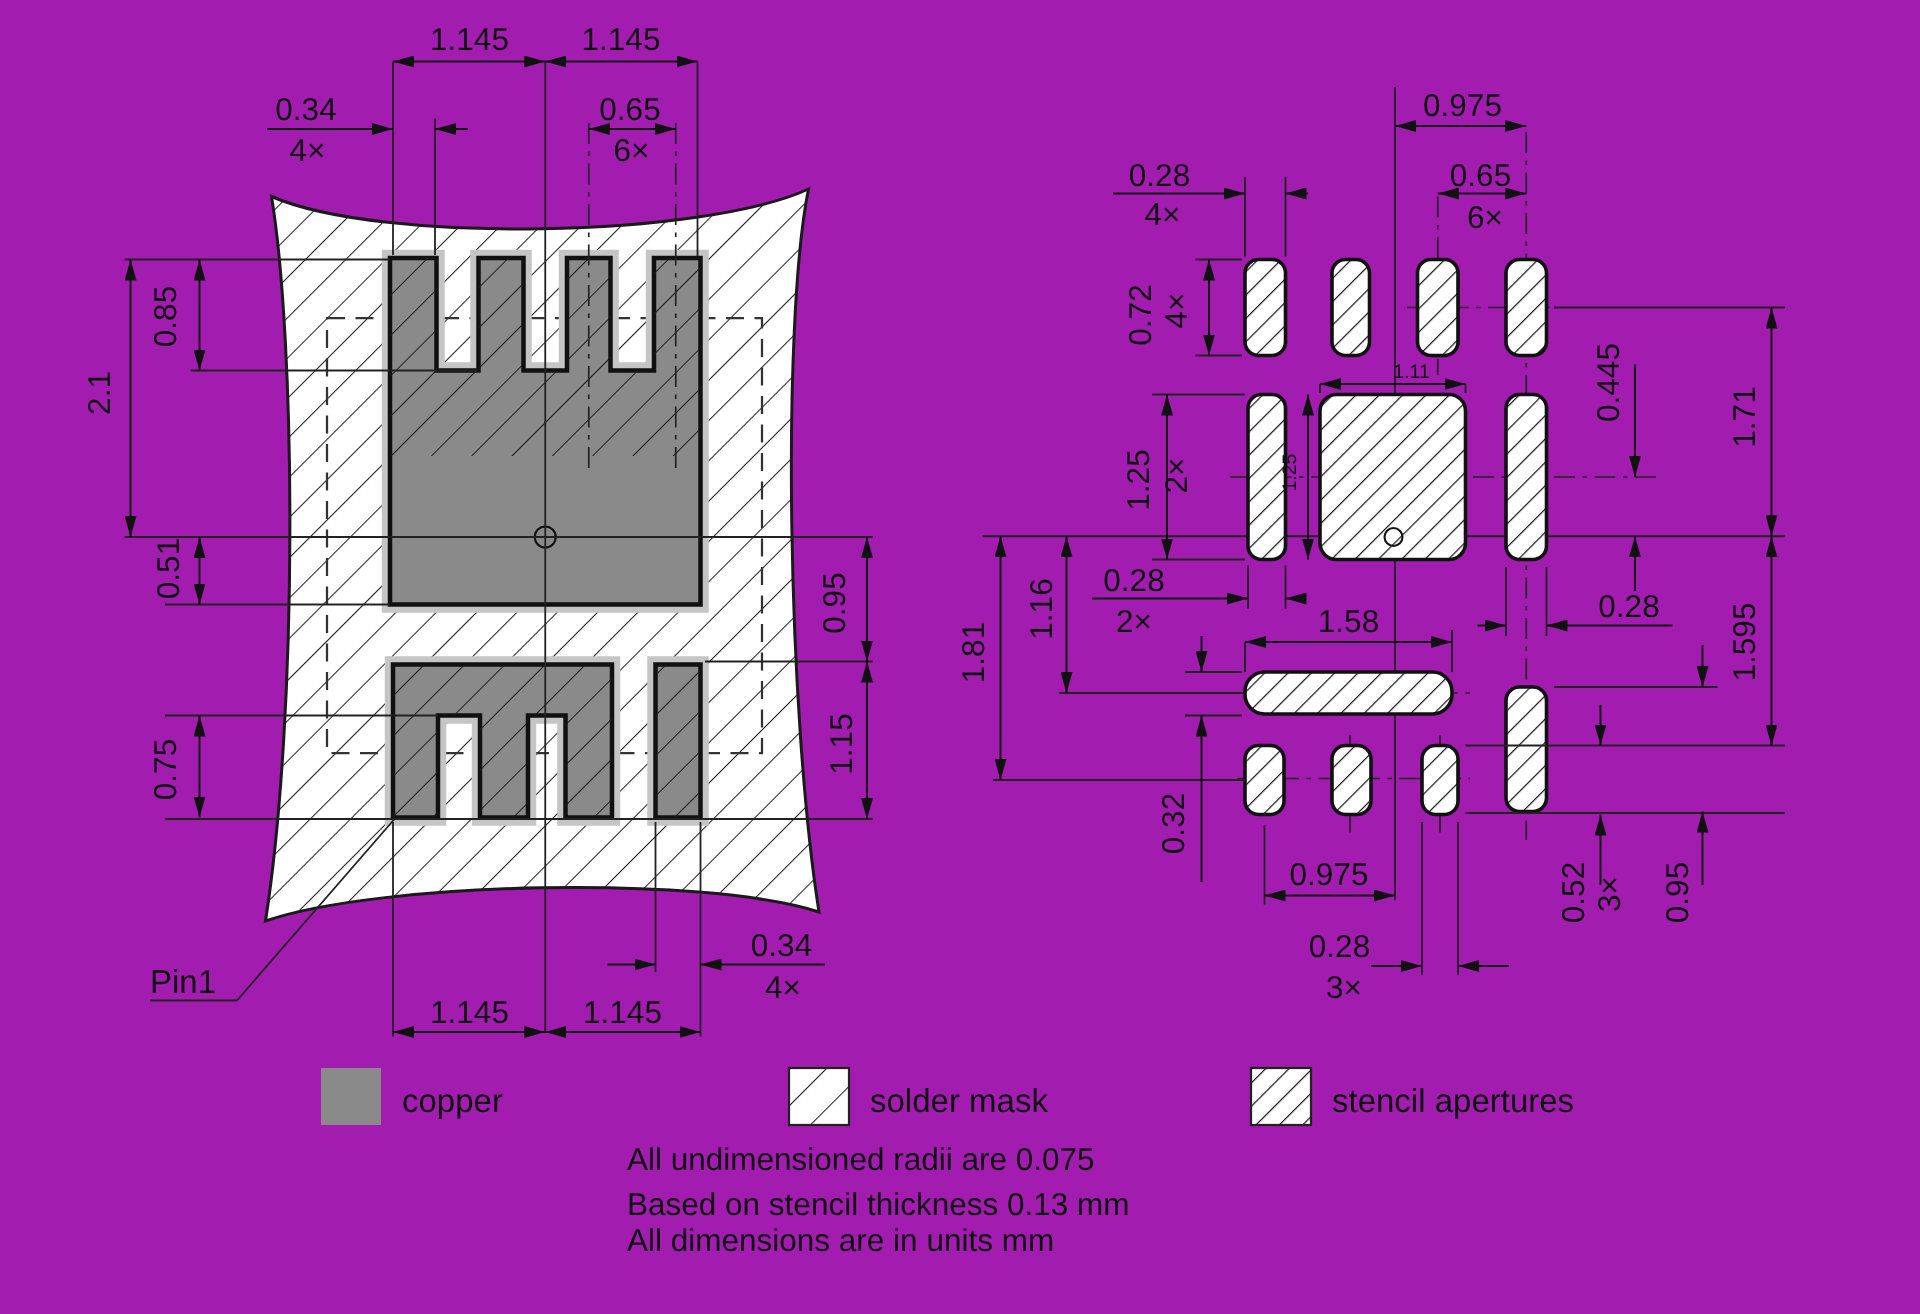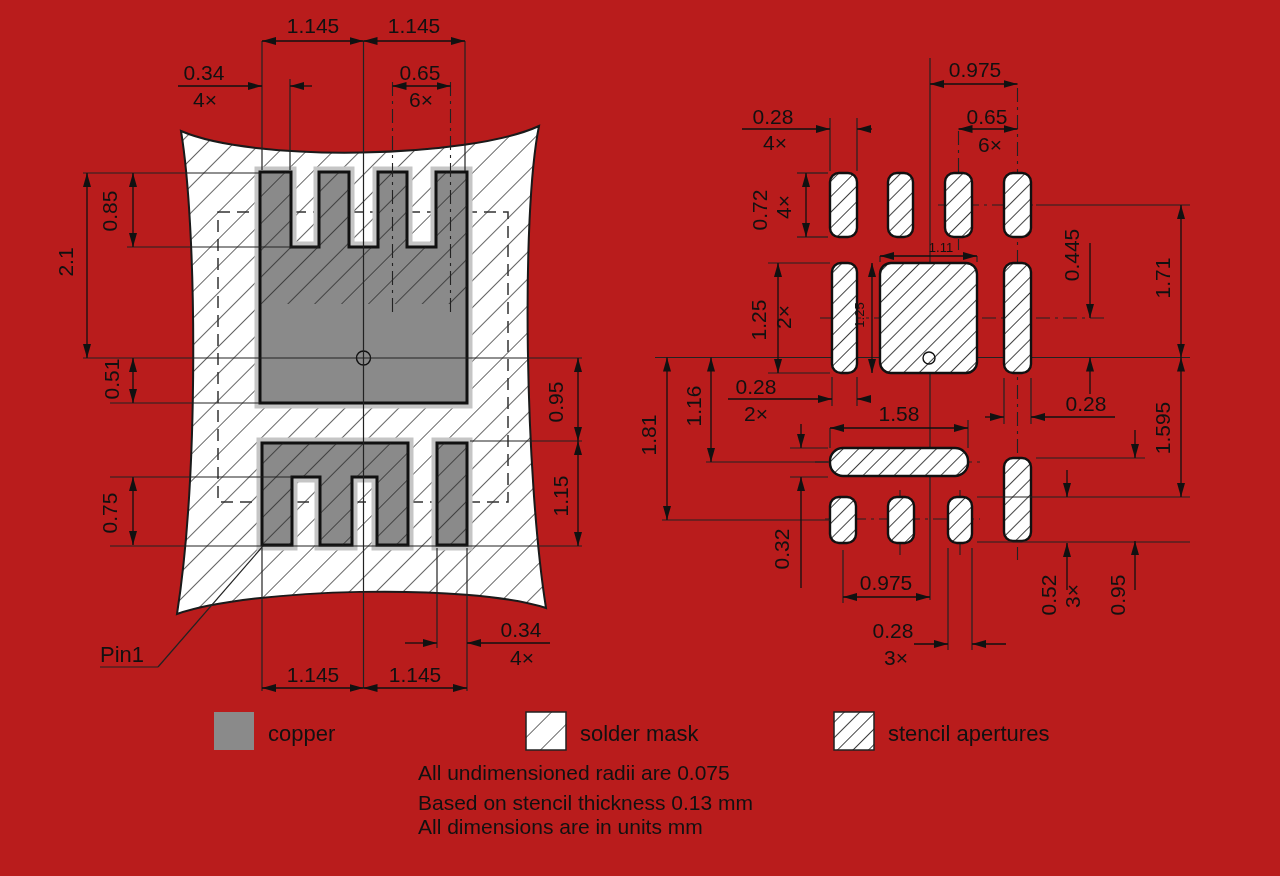--- a/index.html
+++ b/index.html
@@ -1,16 +1,16 @@
 <!DOCTYPE html>
 <html><head>
 <meta charset="utf-8">
 <style>
   html,body{margin:0;padding:0;background:#ffffff;}
-  .stage{width:1280px;height:876px;position:relative;background:#b91c1c;overflow:hidden;}
+  .stage{width:1280px;height:876px;position:relative;background:#a21caf;overflow:hidden;}
   svg{display:block;}
   text{font-family:"Liberation Sans","DejaVu Sans",sans-serif;fill:#111;}
   .dim{font-size:21px;}
   .dim-sm{font-size:13px;}
   .qty{font-size:21px;}
   .callout{font-size:22px;}
   .legend-label{font-size:22px;}
   .note{font-size:21px;}
   .thin{stroke:#222;stroke-width:1.2;fill:none;}
   .dimline{stroke:#111;stroke-width:1.3;fill:none;}

